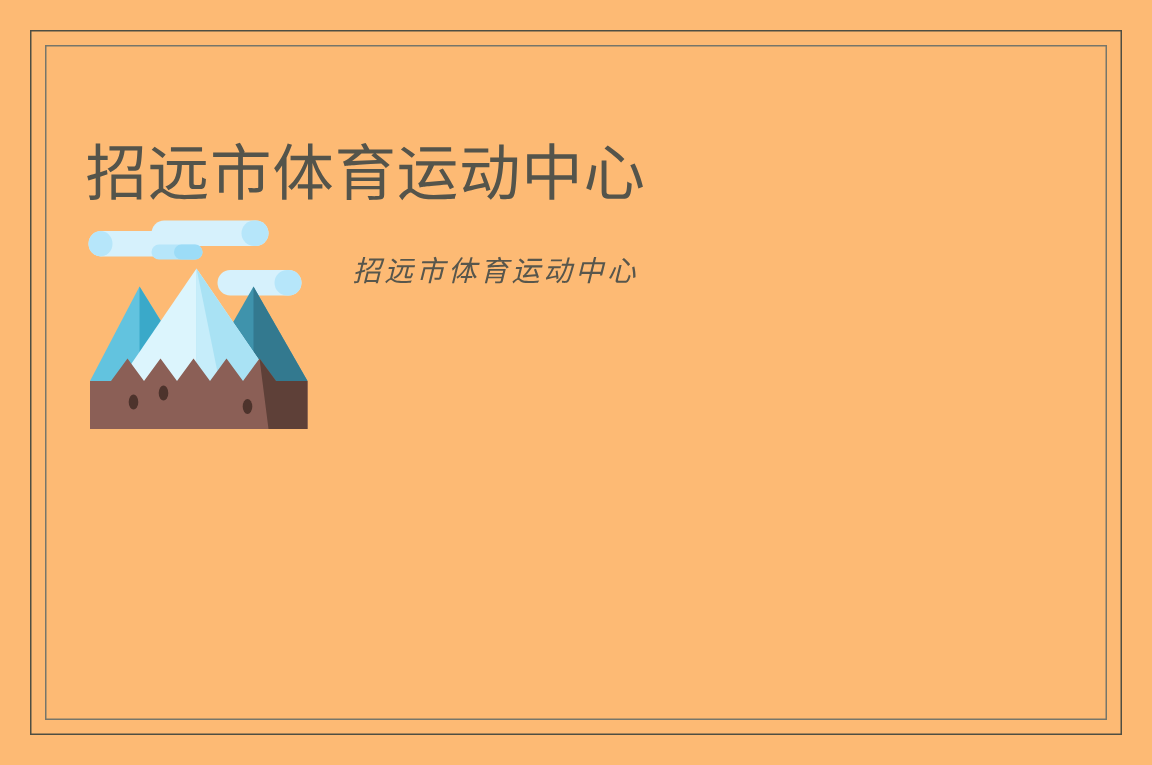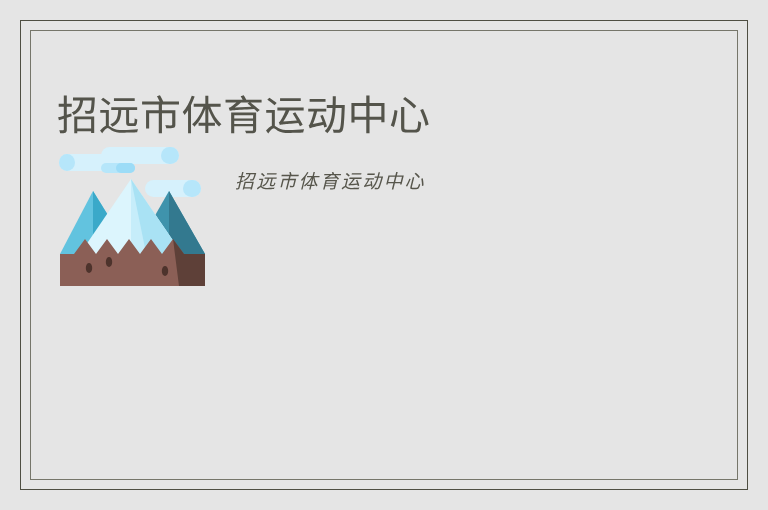--- a/index.html
+++ b/index.html
@@ -16,21 +16,21 @@
     font-family: "Liberation Sans", sans-serif;
   }
 
   
   .page {
     position: absolute;
     left: 0;
     top: 0;
     width: 768px;
     height: 510px;
-    background: #e5e5e5;
+    background: #fdba74;
   }
 
   .frame-outer {
     position: absolute;
     left: 20px;
     top: 20px;
     width: 728px;
     height: 470px;
     border: 1px solid #4e4e42;
     box-sizing: border-box;

